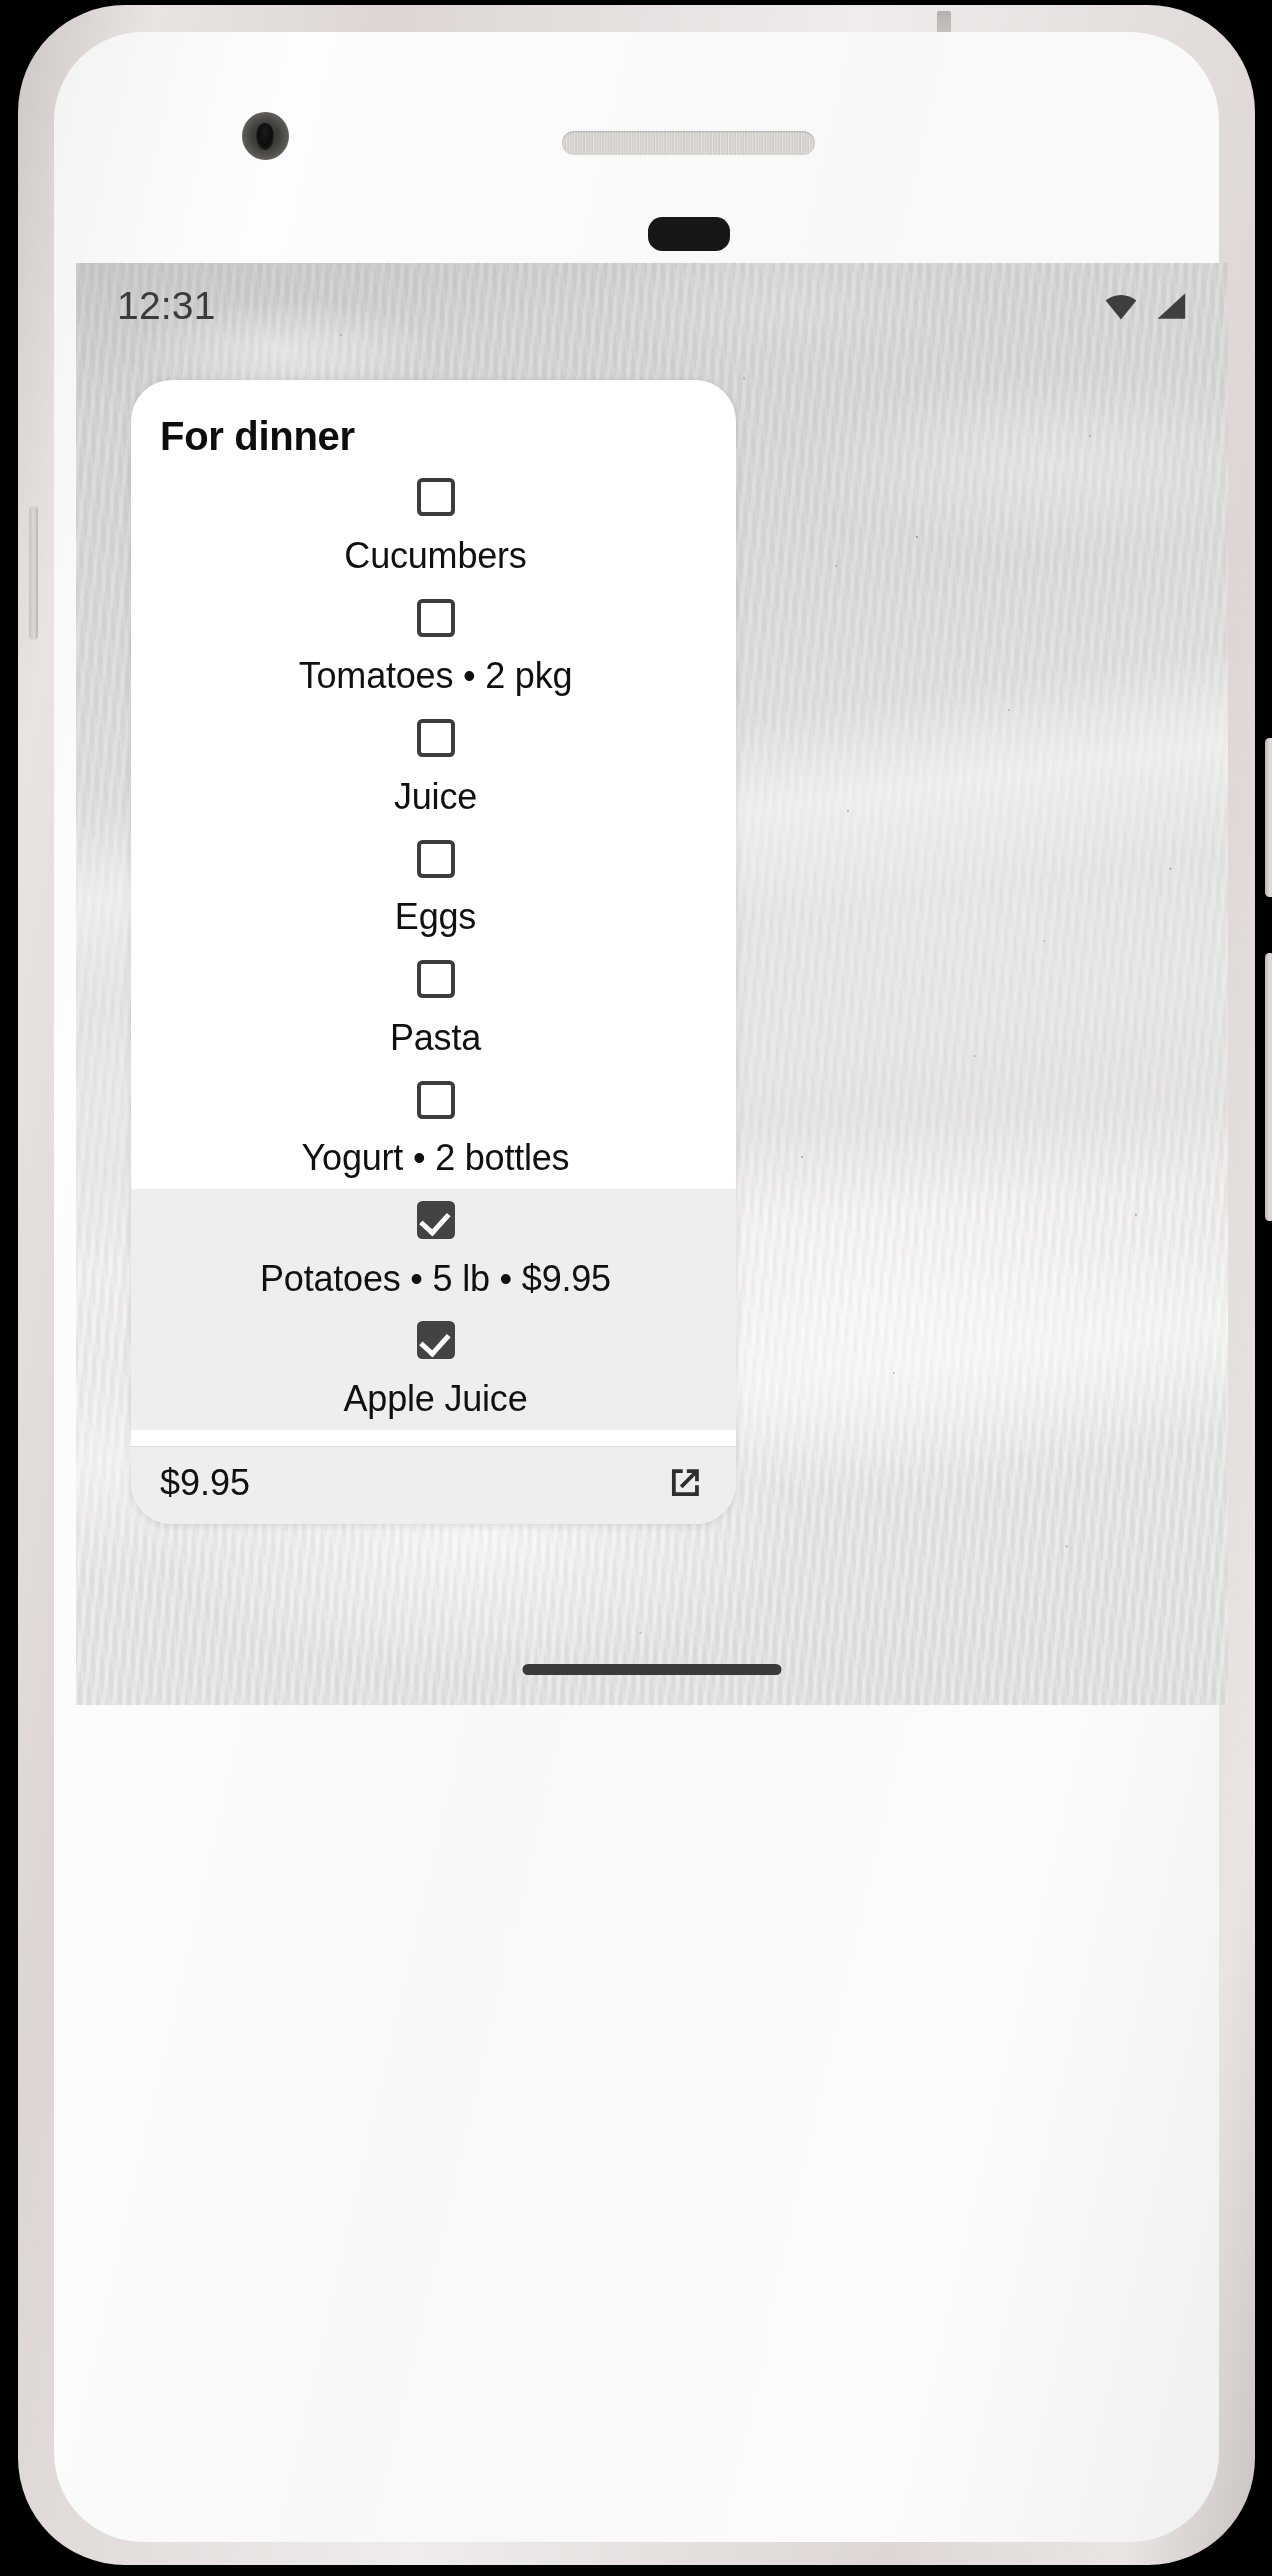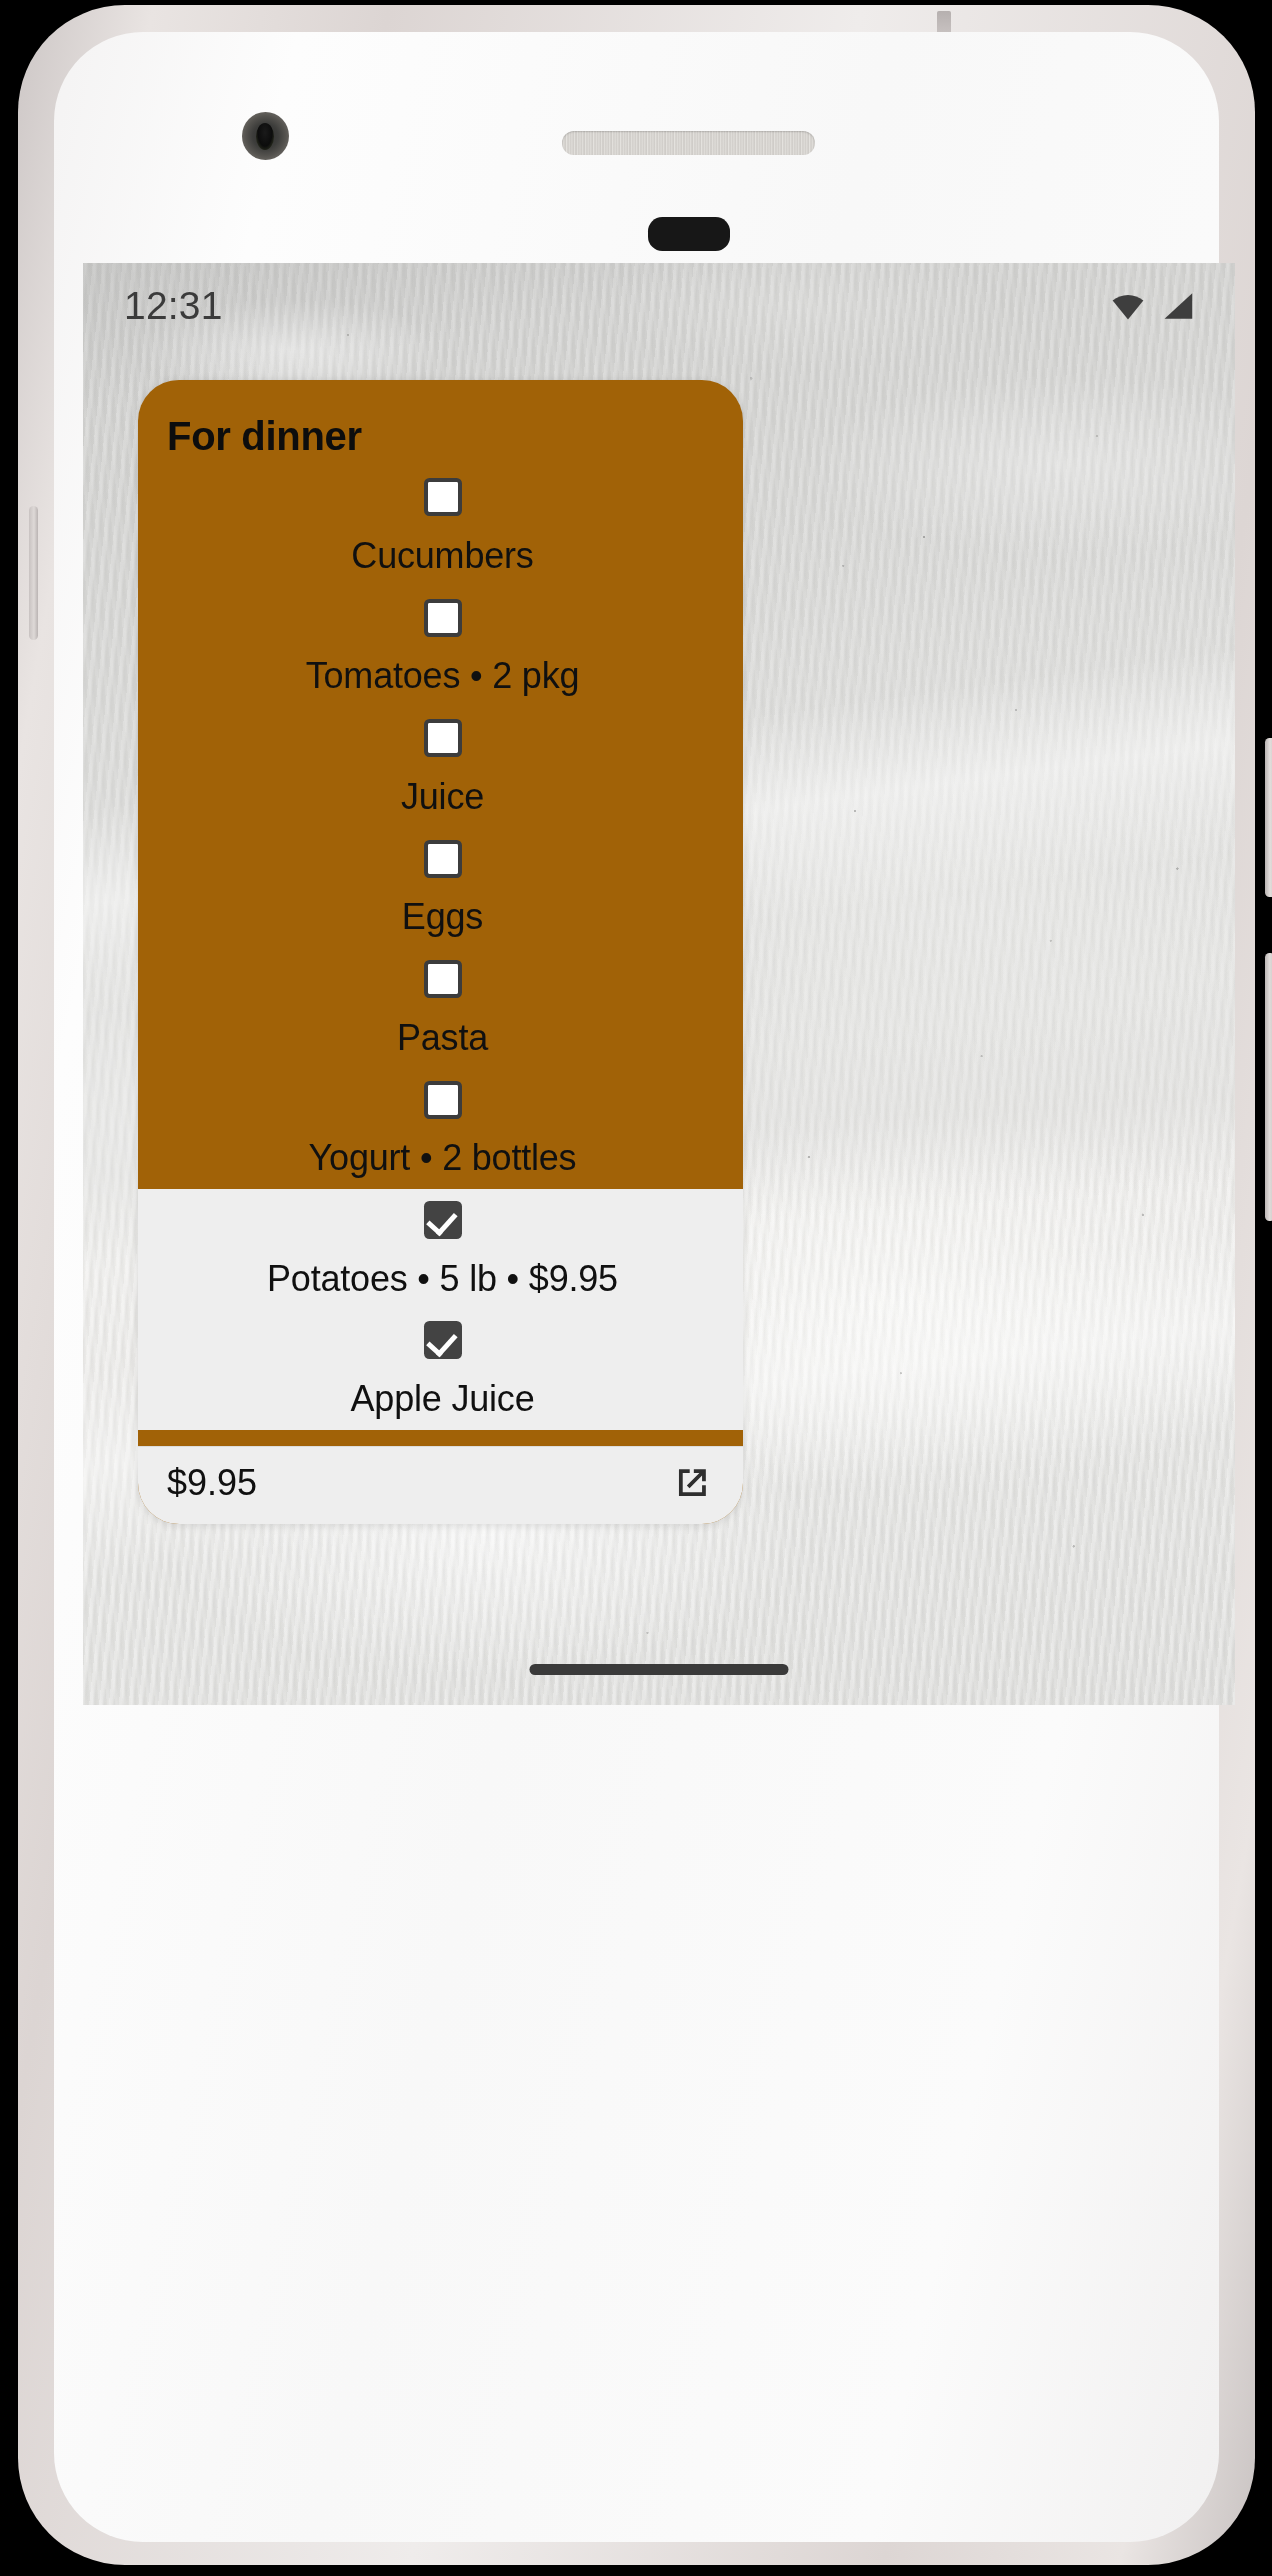--- a/index.html
+++ b/index.html
@@ -124,21 +124,20 @@
 
   
   .screen {
     position: absolute;
     left: 58px;
     top: 258px;
     width: 1152px;
     height: 1442px;
     overflow: hidden;
     background: #d8d8d6;
-    margin-left: 7px;
   }
 
   
   .wallpaper {
     position: absolute;
     inset: 0;
     background-color: #d9d9d7;
     background-image:
       radial-gradient(ellipse 250px 81px at 18% 6%, rgba(255,255,255,0.75), transparent 62%),
       radial-gradient(ellipse 304px 98px at 62% 3%, rgba(226,226,224,0.85), transparent 65%),
@@ -228,21 +227,21 @@
     gap: 12.5px;
   }
 
   
   .widget {
     position: absolute;
     left: 55px;
     top: 117px;
     width: 605px;
     border-radius: 41px;
-    background: #a16207;
+    background: #ffffff;
     overflow: hidden;
     box-shadow: 0 1.8px 9px rgba(0,0,0,0.10);
     z-index: 6;
   }
   .widget-title {
     font-size: 40px;
     font-weight: bold;
     color: #0d0d0d;
     padding: 34px 0 7.2px 29px;
     letter-spacing: -0.3px;

